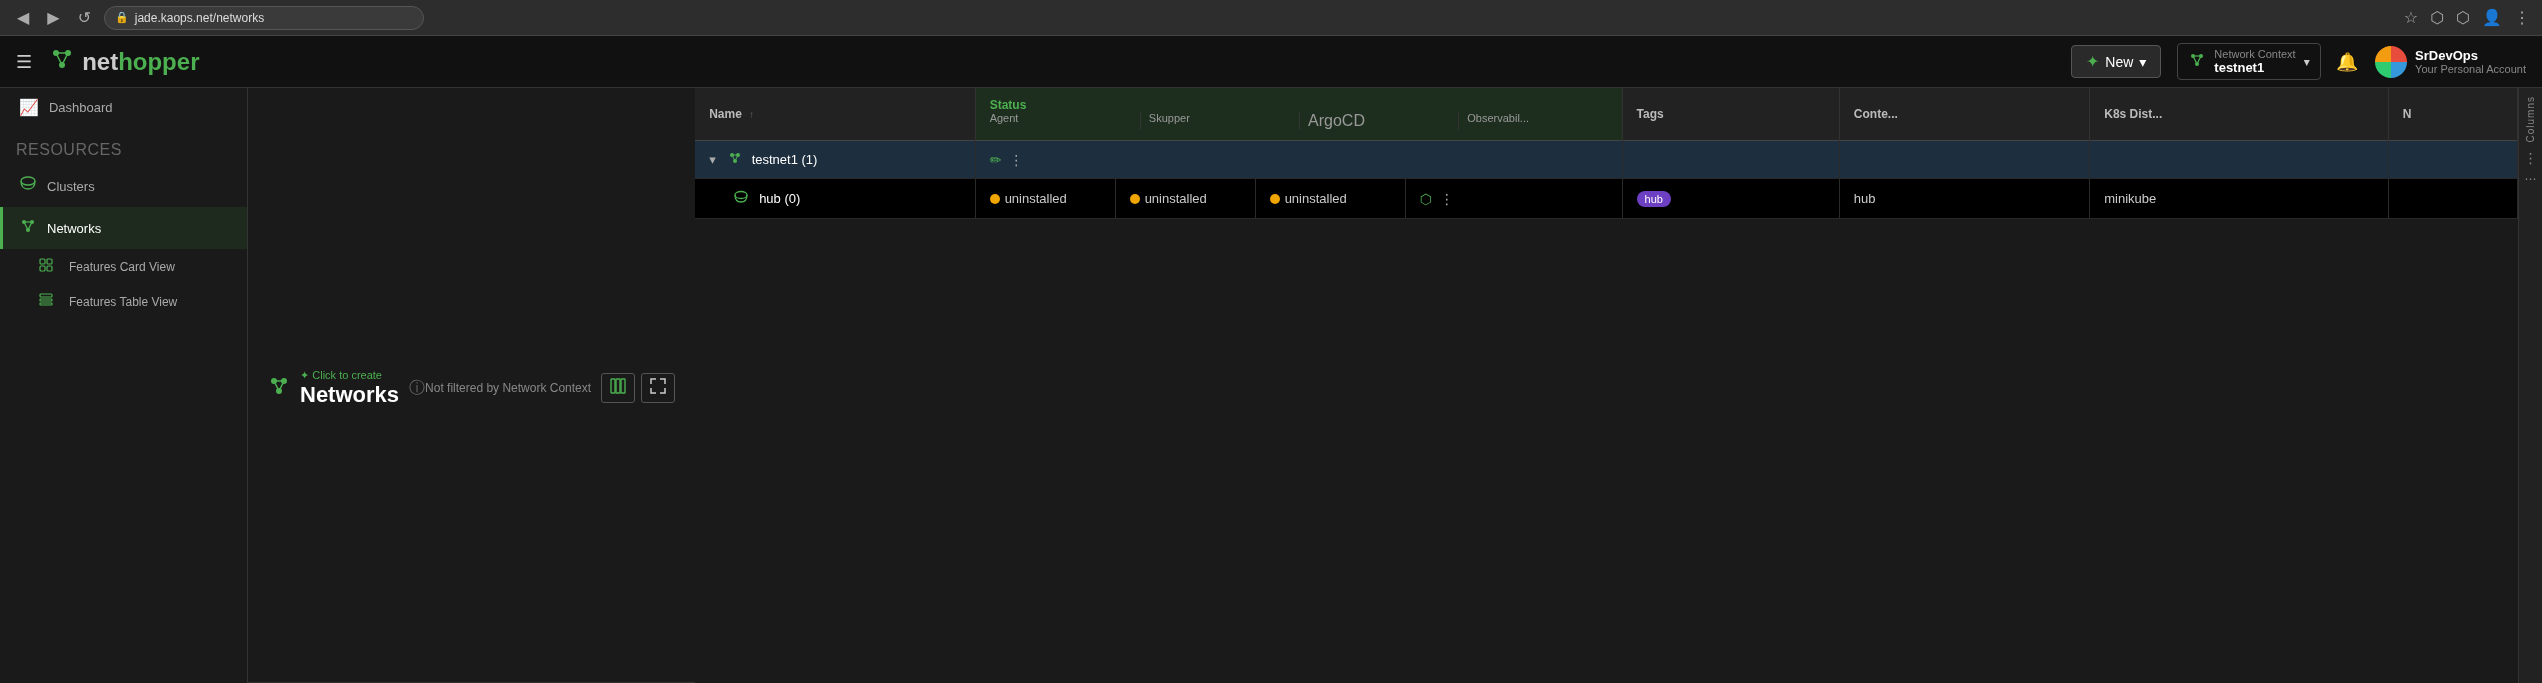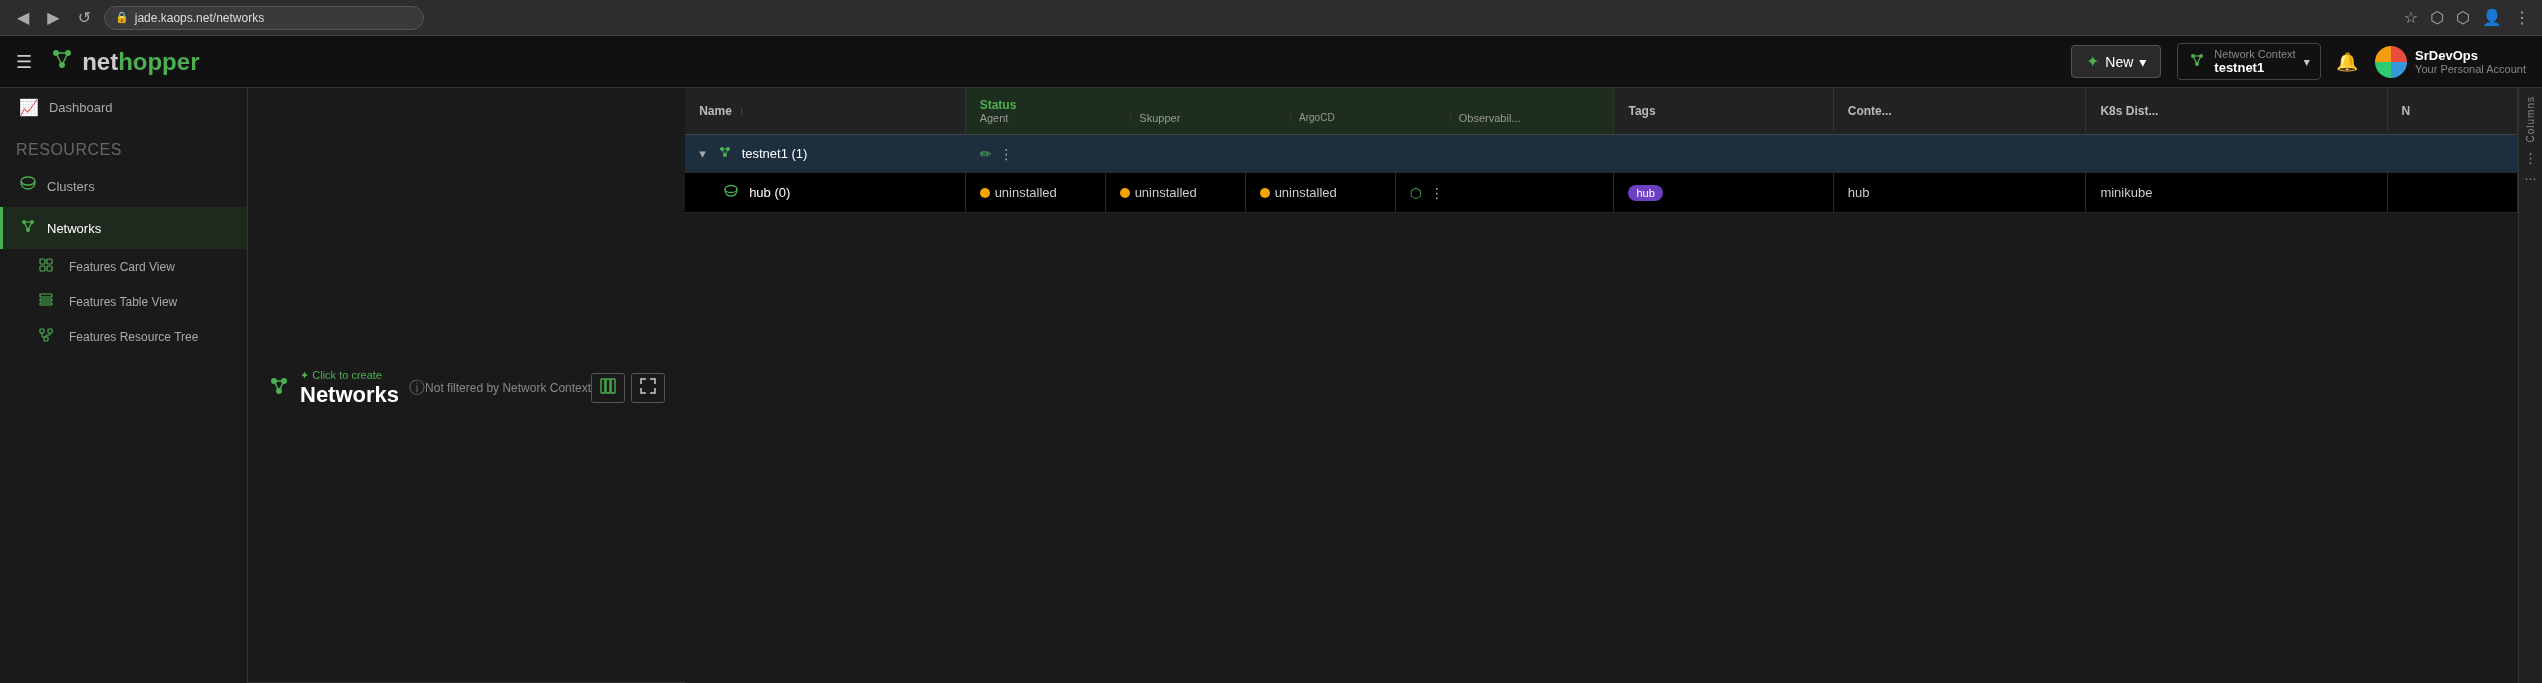--- a/index.html
+++ b/index.html
@@ -158,21 +158,21 @@
       align-items: center;
       justify-content: space-between;
       border-bottom: 1px solid #333;
     }
     .page-header-left { display: flex; align-items: center; gap: 10px; }
     .page-icon { color: #4CAF50; font-size: 20px; }
     .page-title-area { display: flex; flex-direction: column; }
     .click-to-create { color: #4CAF50; font-size: 11px; display: flex; align-items: center; gap: 4px; }
     .page-title { color: #fff; font-size: 22px; font-weight: 700; }
     .info-icon { color: #666; font-size: 16px; cursor: pointer; }
-    .page-header-right { display: flex; align-items: center; color: #aaa; }
+    .page-header-right { display: flex; align-items: center; gap: 10px; color: #aaa; }
     .view-toggle { display: flex; gap: 6px; }
     .view-btn {
       background: none;
       border: 1px solid #555;
       color: #4CAF50;
       padding: 4px 8px;
       border-radius: 3px;
       cursor: pointer;
       font-size: 16px;
     }
@@ -368,35 +368,20 @@
     </div>
     <div class="sidebar-sub-item">
       <span class="icon">
         <svg width="14" height="14" viewBox="0 0 14 14" fill="none">
           <rect x="1" y="1" width="12" height="3" rx="1" stroke="#4CAF50" stroke-width="1.2"></rect>
           <rect x="1" y="6" width="12" height="2" rx="0.5" stroke="#4CAF50" stroke-width="1.2"></rect>
           <rect x="1" y="10" width="12" height="2" rx="0.5" stroke="#4CAF50" stroke-width="1.2"></rect>
         </svg>
       </span>
       <span>Features Table View</span>
-    </div>
-    <div class="sidebar-sub-item">
-      <span class="icon">
-        <svg width="14" height="14" viewBox="0 0 14 14" fill="none">
-          <rect x="1" y="1" width="4" height="4" rx="0.8" stroke="#4CAF50" stroke-width="1.2"></rect>
-          <rect x="9" y="1" width="4" height="4" rx="0.8" stroke="#4CAF50" stroke-width="1.2"></rect>
-          <rect x="5" y="9" width="4" height="4" rx="0.8" stroke="#4CAF50" stroke-width="1.2"></rect>
-          <line x1="3" y1="5" x2="3" y2="9" stroke="#4CAF50" stroke-width="1"></line>
-          <line x1="3" y1="9" x2="7" y2="9" stroke="#4CAF50" stroke-width="1"></line>
-          <line x1="11" y1="5" x2="11" y2="7" stroke="#4CAF50" stroke-width="1"></line>
-          <line x1="11" y1="7" x2="7" y2="7" stroke="#4CAF50" stroke-width="1"></line>
-          <line x1="7" y1="7" x2="7" y2="9" stroke="#4CAF50" stroke-width="1"></line>
-        </svg>
-      </span>
-      <span>Features Resource Tree</span>
     </div>
   </div>
 
   <div class="content-area">
 
     <div class="page-header">
       <div class="page-header-left">
         <span class="page-icon">
           <svg width="22" height="22" viewBox="0 0 22 22" fill="none">
             <circle cx="6" cy="6" r="3" fill="#4CAF50"></circle>
@@ -441,21 +426,21 @@
           <tr>
             <th style="width:280px">
               <span>Name</span>
               <span class="sort-icon">↑</span>
             </th>
             <th colspan="4" class="th-status">
               <div>Status</div>
               <div style="display:flex;gap:0">
                 <span style="flex:1;color:#999;font-size:11px;font-weight:400;padding-right:10px;">Agent</span>
                 <span style="flex:1;color:#999;font-size:11px;font-weight:400;border-left:1px solid #333;padding-left:8px;padding-right:10px;">Skupper</span>
-                <span style="flex:1;color:#999;font-size:10px;font-weight:400;border-left:1px solid #333;padding-left:8px;padding-right:10px;">ArgoCD</span>
+                <span style="flex:1;color:#999;font-size:16px;font-weight:400;border-left:1px solid #333;padding-left:8px;padding-right:10px;">ArgoCD</span>
                 <span style="flex:1;color:#999;font-size:11px;font-weight:400;border-left:1px solid #333;padding-left:8px;">Observabil...</span>
               </div>
             </th>
             <th>Tags</th>
             <th>Conte...</th>
             <th>K8s Dist...</th>
             <th>N</th>
           </tr>
         </thead>
         <tbody>

